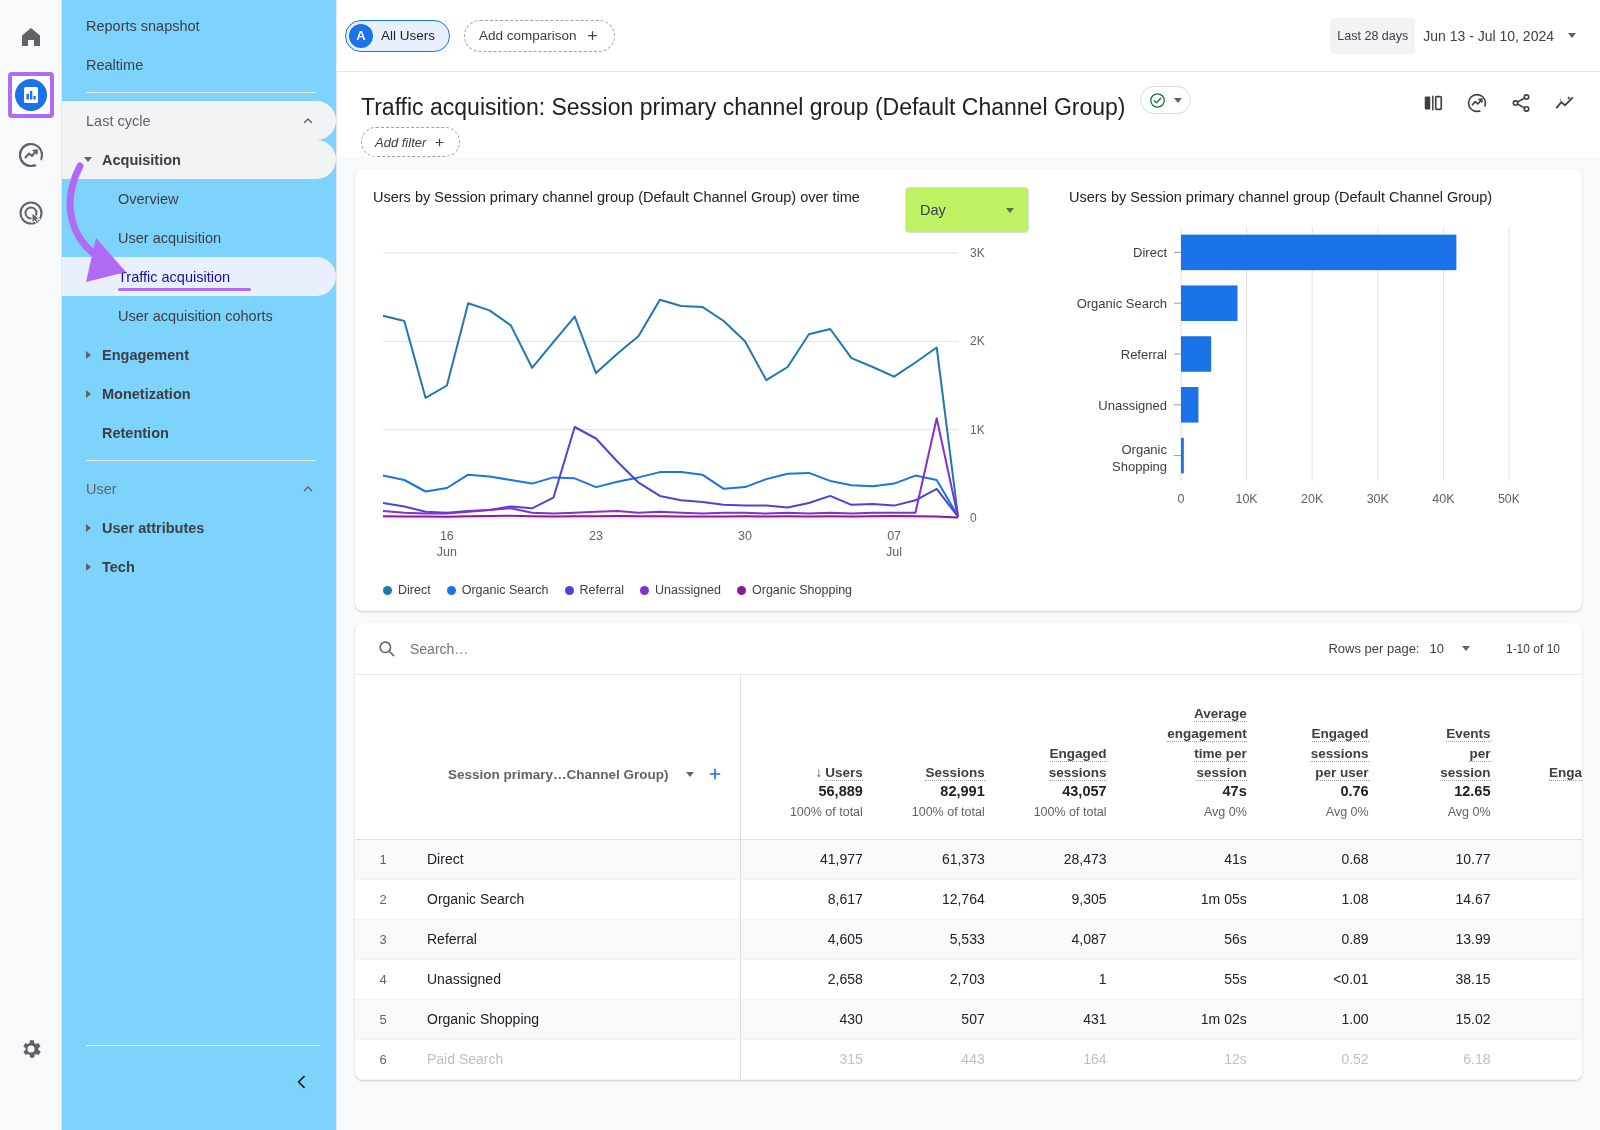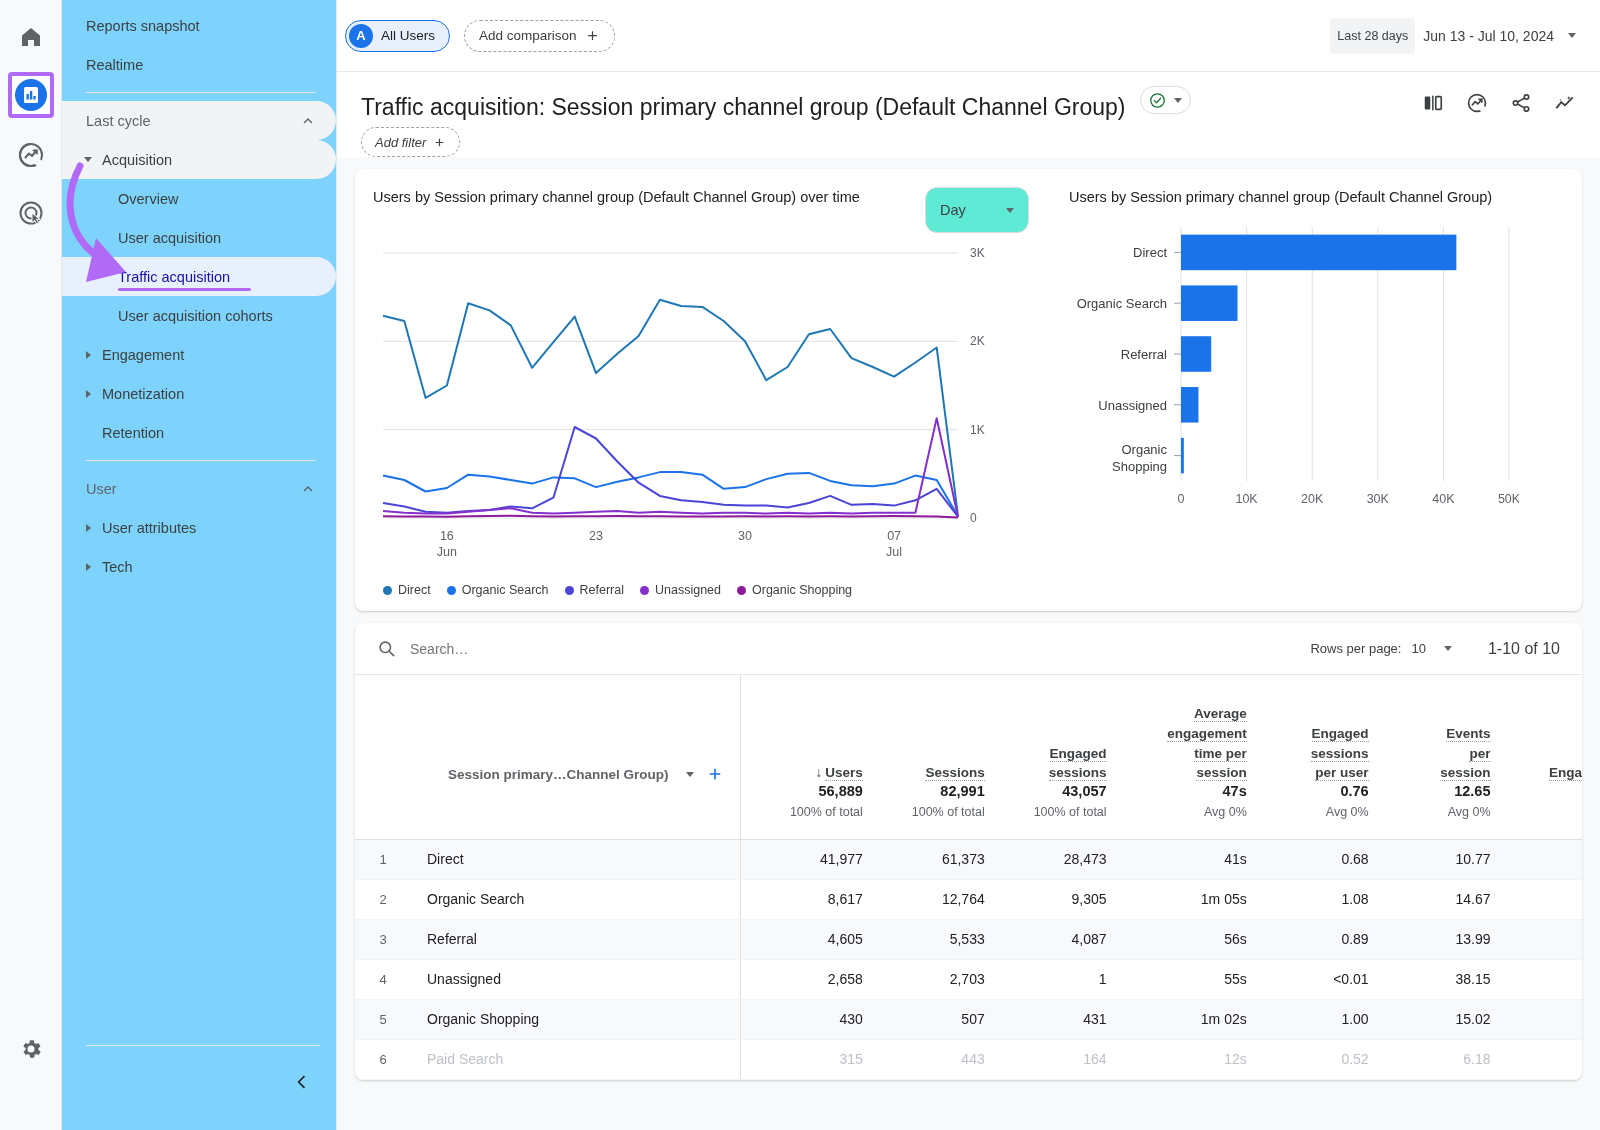--- a/index.html
+++ b/index.html
@@ -36,21 +36,21 @@
     width:275px; flex:0 0 275px; background:#7dd3fc;
     border-right:1px solid #e6e7e8; position:relative; padding-top:6px;
   }
   .nav-item {
     height:39px; display:flex; align-items:center;
     font-size:14.5px; color:#3c4043; cursor:pointer;
     border-radius:0 20px 20px 0; padding-left:24px; position:relative;
     white-space:nowrap;
   }
   .nav-item.lvl0 { padding-left:24px; }
-  .nav-item.lvl1 { padding-left:40px; }
+  .nav-item.lvl1 { padding-left:40px;font-weight:bold; }
   .nav-item.lvl2 { padding-left:56px; }
   .nav-item.section { color:#5f6368; font-size:14.5px; justify-content:space-between; padding-right:20px; }
   .nav-item.section.shaded { background:#f1f3f4; }
   .nav-item.active-group { background:#f1f3f4; }
   .nav-item.selected { background:#e8f0fe; }
   .nav-item.selected .lbl { color:#1a0dab; }
   .nav-underline {
     position:absolute; left:56px; bottom:5px; height:3px; width:133px;
     background:#b06af5; border-radius:2px;
   }
@@ -106,38 +106,38 @@
 
   .content { flex:1; background:#f8f9fa; padding:12px 18px 0 18px; min-height:0; overflow:hidden; }
   .card { background:#fff; border-radius:8px; box-shadow:0 1px 2px rgba(60,64,67,.24); }
 
   .charts-card { display:flex; padding:18px 0 4px 0; }
   .chart-left { flex:0 0 690px; padding:0 16px 0 18px; border-right:0; }
   .chart-right { flex:1; padding:0 24px 0 24px; }
   .chart-head { display:flex; align-items:flex-start; }
   .chart-title { font-size:14.5px; color:#202124; line-height:1.5; max-width:500px; }
   .sel-day {
-    margin-left:auto; width:104px; height:46px; border:1px solid #dadce0; border-radius:12px;
+    margin-left:auto; width:124px; height:46px; border:1px solid #dadce0; border-radius:4px;
     display:flex; align-items:center; justify-content:space-between; padding:0 14px;
-    font-size:14.5px; color:#3c4043; cursor:pointer; background:#5eead4;
+    font-size:14.5px; color:#3c4043; cursor:pointer; background:#bef264;
   }
   .legend { display:flex; gap:16px; padding:6px 0 10px 10px; font-size:12.5px; color:#3c4043; flex-wrap:wrap; }
   .legend-item { display:flex; align-items:center; gap:6px; cursor:pointer; }
   .legend-dot { width:9px; height:9px; border-radius:50%; }
 
   .table-card { margin-top:12px; background:#fff; border-radius:8px; box-shadow:0 1px 2px rgba(60,64,67,.24); overflow:hidden; }
   .table-top { height:52px; display:flex; align-items:center; padding:0 22px; border-bottom:1px solid #e6e7e8; }
   .search-wrap { display:flex; align-items:center; gap:12px; flex:1; }
   .search-input {
     border:none; outline:none; font-size:14px; color:#5f6368; width:300px;
     font-family:"Liberation Sans", sans-serif; background:transparent;
   }
   .rows-area { display:flex; align-items:center; gap:10px; font-size:13px; color:#3c4043; }
   .rpp-sel { display:flex; align-items:center; gap:12px; cursor:pointer; }
-  .range-text { margin-left:26px; font-size:16px; color:#3c4043; }
+  .range-text { margin-left:26px; font-size:12px; color:#3c4043; }
 
   table.ga { width:100%; border-collapse:collapse; table-layout:fixed; }
   table.ga th, table.ga td { padding:0; }
   .dim-col { width:380px; }
   .hdr-row th { vertical-align:bottom; height:108px; padding-bottom:10px; }
   .dim-hdr { text-align:right; padding-right:0; }
   .dim-hdr-inner { display:flex; align-items:center; justify-content:flex-end; gap:12px; padding-right:16px; font-size:13.5px; color:#5f6368; }
   .metric-hdr { text-align:right; padding-right:22px; font-size:13.5px; color:#3c4043; line-height:1.47; }
   .metric-hdr span.u { border-bottom:1px dotted #9aa0a6; }
   .sorticon { color:#3c4043; margin-right:3px; }

